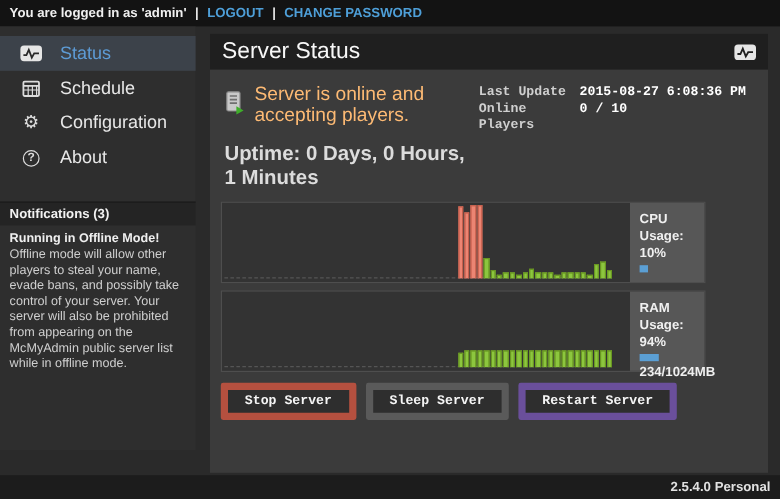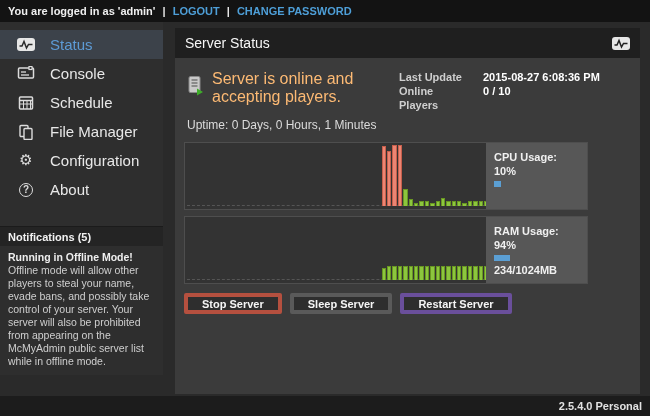--- a/index.html
+++ b/index.html
@@ -45,36 +45,36 @@
 
   
   .main {
     position:absolute; left:175px; top:28px; width:465px; height:366px;
     background:#3b3b3b;
   }
   .main-header {
     height:30px; background:#1f1f1f; display:flex; align-items:center;
     padding:0 10px;
   }
-  .main-title { font-size:14px; color:#f7f7f7; flex:1; }
+  .main-title { font-size:19px; color:#f7f7f7; flex:1; }
 
   .pulse-box {
     display:inline-block; width:18px; height:13px; background:#e6e6e6;
     border-radius:3px; position:relative;
   }
   .pulse-box svg { position:absolute; left:0; top:0; }
   .hdr-icon { cursor:pointer; }
 
   .status-section { display:flex; padding:12px 10px 4px 12px; }
   .status-left { width:212px; }
   .status-line { display:flex; align-items:center; }
   .status-msg { font-size:16px; color:#fdba74; margin-left:8px; }
-  .uptime { font-size:12px; font-weight:normal; color:#dcdcdc; margin-top:12px; }
+  .uptime { font-size:17px; font-weight:bold; color:#dcdcdc; margin-top:12px; }
   .status-info { flex:1; font-size:11px; font-weight:bold; line-height:14px; }
-  .info-row { display:flex; }
+  .info-row { display:flex;font-family:Liberation Mono, monospace; }
   .info-label { width:76px; color:#cfcfcf; }
   .info-value { color:#ffffff; margin-left:8px; white-space:nowrap; }
 
   
   .chart {
     width:404px; height:68px; margin:6px 0 0 9px;
     background:#333333; border:1px solid #4e4e4e; position:relative;
   }
   .chart-plot {
     position:absolute; left:0; top:0; bottom:0; width:326px;
@@ -84,32 +84,32 @@
     border-bottom:1px dashed #555555;
   }
   .bars {
     position:absolute; right:1px; bottom:3px;
     display:flex; align-items:flex-end; gap:1px;
   }
   .bar { width:4.4px; }
   .bar.red   { background:#ec8573; border:1px solid #c75f4c; border-bottom:none; }
   .bar.green { background:#8cc63e; border:1px solid #699722; border-bottom:none; }
   .chart-info {
-    position:absolute; right:0; top:0; bottom:0; width:101px;
+    position:absolute; right:0; top:0; bottom:0; width:62px;
     background:#575757; padding:7px 0 0 8px;
     font-size:11px; font-weight:bold; color:#f0f0f0; line-height:14px;
   }
   .indicator { height:6px; background:#5b9fd4; margin:3px 0 2px 0; }
 
   
   .button-row { margin:9px 0 0 9px; display:flex; }
   .action-btn {
-    height:21px; background:#2e2e2e; border:4px solid #0369a1;
+    height:31px; background:#2e2e2e; border:6px solid #0369a1;
     border-radius:2px; color:#f5f5f5; font-size:11px; font-weight:bold;
-    font-family:Liberation Sans, sans-serif;
+    font-family:Liberation Mono, monospace;
     margin-right:8px; cursor:pointer; padding:0 14px;
   }
 
   
   .footer {
     position:absolute; left:0; bottom:0; width:650px; height:20px;
     background:#1c1c1c; line-height:20px; text-align:right;
     font-size:11px; font-weight:bold; color:#e2e2e2; padding-right:8px;
   }
 
@@ -138,74 +138,54 @@
       <span class="mi-icon">
         <span class="pulse-box">
             <svg width="18" height="13" viewBox="0 0 18 13">
               <polyline points="2.5,8 5,8 7,3.5 9.5,10 11.5,6.5 15.5,6.5" fill="none" stroke="#2a2a2a" stroke-width="1.5"></polyline>
             </svg>
           </span>
       </span>
       <span>Status</span>
     </div>
 
-    <div class="menu-item">
-      <span class="mi-icon">
-        <svg width="18" height="16" viewBox="0 0 18 16">
-            <rect x="1.5" y="2" width="15" height="10" rx="1" fill="none" stroke="#dcdcdc" stroke-width="1.5"></rect>
-            <rect x="12" y="0.5" width="3" height="3" fill="#2e2e2e" stroke="#dcdcdc" stroke-width="1.2"></rect>
-            <line x1="4" y1="6" x2="9" y2="6" stroke="#dcdcdc" stroke-width="1.3"></line>
-            <line x1="4" y1="9" x2="12" y2="9" stroke="#dcdcdc" stroke-width="1.3"></line>
-          </svg>
-      </span>
-      <span>Console</span>
-    </div>
 
 
     <div class="menu-item">
       <span class="mi-icon">
         <svg width="16" height="16" viewBox="0 0 16 16">
             <rect x="1.5" y="2" width="13" height="12" rx="1" fill="none" stroke="#dcdcdc" stroke-width="1.5"></rect>
             <line x1="1.5" y1="5.5" x2="14.5" y2="5.5" stroke="#dcdcdc" stroke-width="1.5"></line>
             <line x1="5.5" y1="5.5" x2="5.5" y2="14" stroke="#dcdcdc" stroke-width="1"></line>
             <line x1="9" y1="5.5" x2="9" y2="14" stroke="#dcdcdc" stroke-width="1"></line>
             <line x1="12.5" y1="5.5" x2="12.5" y2="14" stroke="#dcdcdc" stroke-width="1"></line>
             <line x1="1.5" y1="9" x2="14.5" y2="9" stroke="#dcdcdc" stroke-width="1"></line>
           </svg>
       </span>
       <span>Schedule</span>
     </div>
 
 
-    <div class="menu-item">
-      <span class="mi-icon">
-        <svg width="16" height="16" viewBox="0 0 16 16">
-            <rect x="2" y="1.5" width="8" height="11" rx="1" fill="none" stroke="#dcdcdc" stroke-width="1.4"></rect>
-            <rect x="6" y="4.5" width="8" height="11" rx="1" fill="#2e2e2e" stroke="#dcdcdc" stroke-width="1.4"></rect>
-          </svg>
-      </span>
-      <span>File Manager</span>
-    </div>
 
     <div class="menu-item">
       <span class="mi-icon">
           <span class="icon-glyph">⚙</span>
         </span>
       <span>Configuration</span>
     </div>
 
     <div class="menu-item">
       <span class="mi-icon">
           <span class="q-circle">?</span>
         </span>
       <span>About</span>
     </div>
   </div>
 
-  <div class="notif-header">Notifications (5)</div>
+  <div class="notif-header">Notifications (3)</div>
   <div class="notif-body">
     <div class="notif-title">Running in Offline Mode!</div>
     <div>Offline mode will allow other players to steal your name, evade bans, and possibly take control of your server. Your server will also be prohibited from appearing on the McMyAdmin public server list while in offline mode.</div>
   </div>
 </div>
 
 <div class="main">
   <div class="main-header">
     <span class="main-title">Server Status</span>
     <span class="pulse-box hdr-icon">

